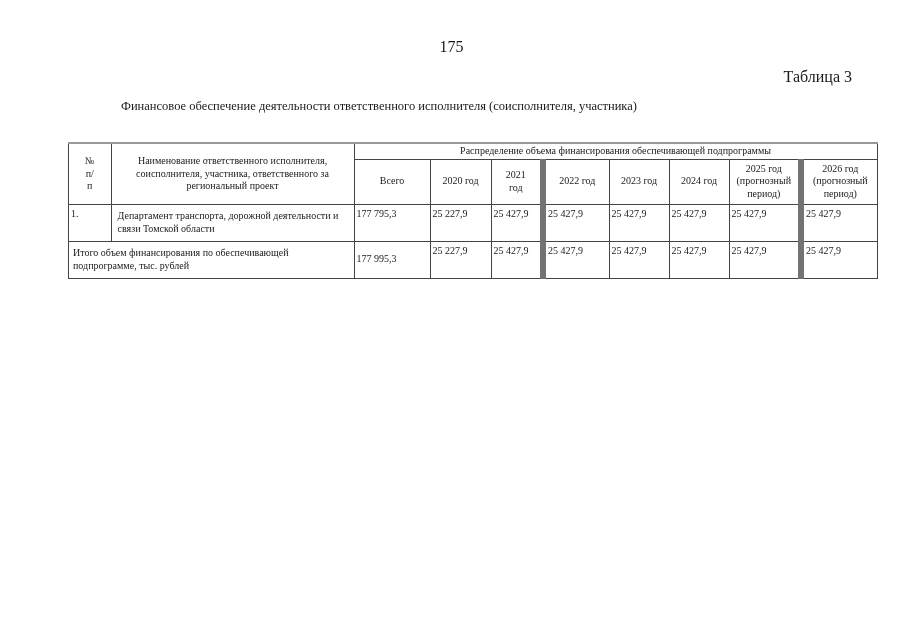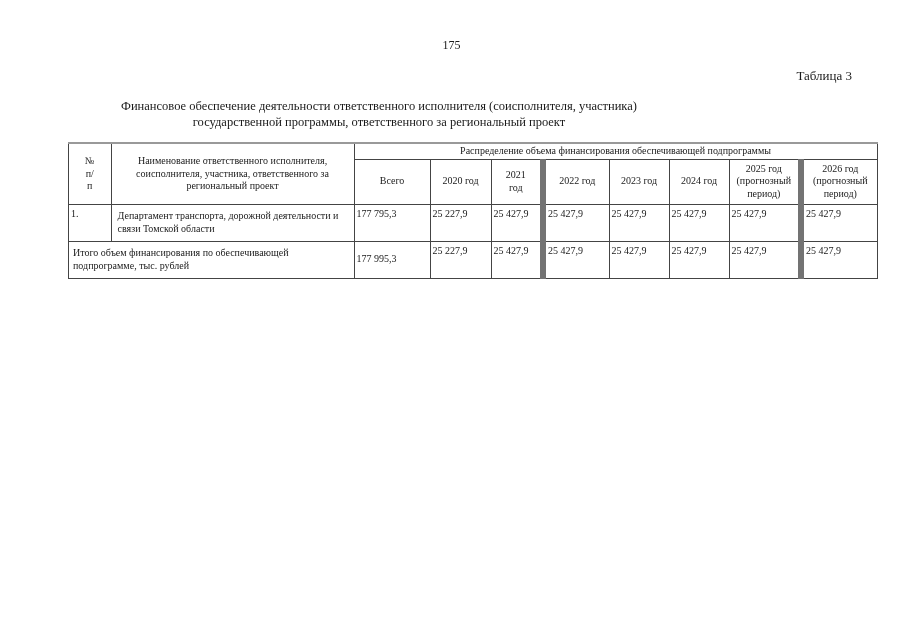--- a/index.html
+++ b/index.html
@@ -1,35 +1,34 @@
 <!DOCTYPE html>
 <html><head>
 <meta charset="utf-8">
 <style>
   html, body { margin:0; padding:0; background:#ffffff; }
   body { width:905px; height:640px; position:relative; overflow:hidden;
          font-family:"Liberation Serif","DejaVu Serif",serif; color:#1a1a1a; }
-  .page-num { position:absolute; top:38px; left:0; width:903px; text-align:center; font-size:12px; }
-  .table-label { position:absolute; top:68px; right:53px; font-size:13px; }
+  .page-num { position:absolute; top:38px; left:0; width:903px; text-align:center; font-size:16px; }
+  .table-label { position:absolute; top:68px; right:53px; font-size:16px; }
   .title { position:absolute; top:98px; left:0; width:758px; text-align:center; font-size:12.5px; line-height:16px; }
   table { position:absolute; top:142px; left:68px; border-collapse:collapse; font-size:10px; line-height:12.5px; }
   td, th { border:1px solid #444; padding:0 2px; font-weight:normal; vertical-align:middle; }
   .top { vertical-align:top; padding-top:3px; }
   .left { text-align:left; padding-left:6px; }
   .thick-l { border-left:6px solid #737373; }
   .thick-top { border-top:2px solid #999; }
 </style>
 </head>
 <body>
 
 <div class="page-num">175</div>
 <div class="table-label">Таблица 3</div>
 <div class="title">
   <div>Финансовое обеспечение деятельности ответственного исполнителя (соисполнителя, участника)</div>
-  <div>государственной программы, ответственного за региональный проект</div>
 </div>
 
 <table>
   <colgroup>
     <col style="width:39px">
       <col style="width:243px">
       <col style="width:76px">
       <col style="width:61px">
     <col style="width:52px">
       <col style="width:66px">

